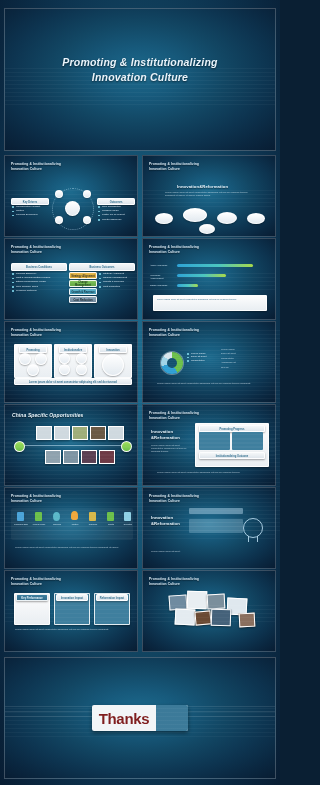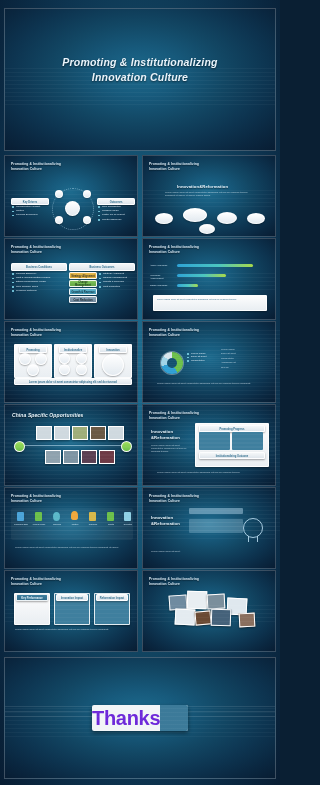--- a/index.html
+++ b/index.html
@@ -105,21 +105,21 @@
         border-radius:50%;}
   .bulbase{position:absolute;border-left:.7px solid rgba(190,225,245,.85);
         border-right:.7px solid rgba(190,225,245,.85);}
 
   
   .thanks{position:absolute;left:4px;top:657px;width:272px;height:122px;
           box-sizing:border-box;border:1px solid rgba(255,255,255,.22);}
   .tbox{position:absolute;left:50%;top:50%;transform:translate(-50%,-50%);
         width:96px;height:26px;background:#f2f5f7;border-radius:2px;
         box-shadow:0 2px 4px rgba(0,0,0,.45);display:flex;align-items:center;}
-  .tbox .word{flex:1;text-align:left;color:#6d28d9;font-size:20px;
+  .tbox .word{flex:1;text-align:center;color:#7f1d1d;font-size:15px;
         font-weight:bold;letter-spacing:-.3px;}
   .tbox .blk{width:32px;height:100%;background:#3c7a99;border-radius:0 2px 2px 0;}
   .scan{position:absolute;left:0;right:0;height:1px;
         background:rgba(255,255,255,.10);}
 </style>
 </head>
 <body>
 
 <div class="deck bg">
 

